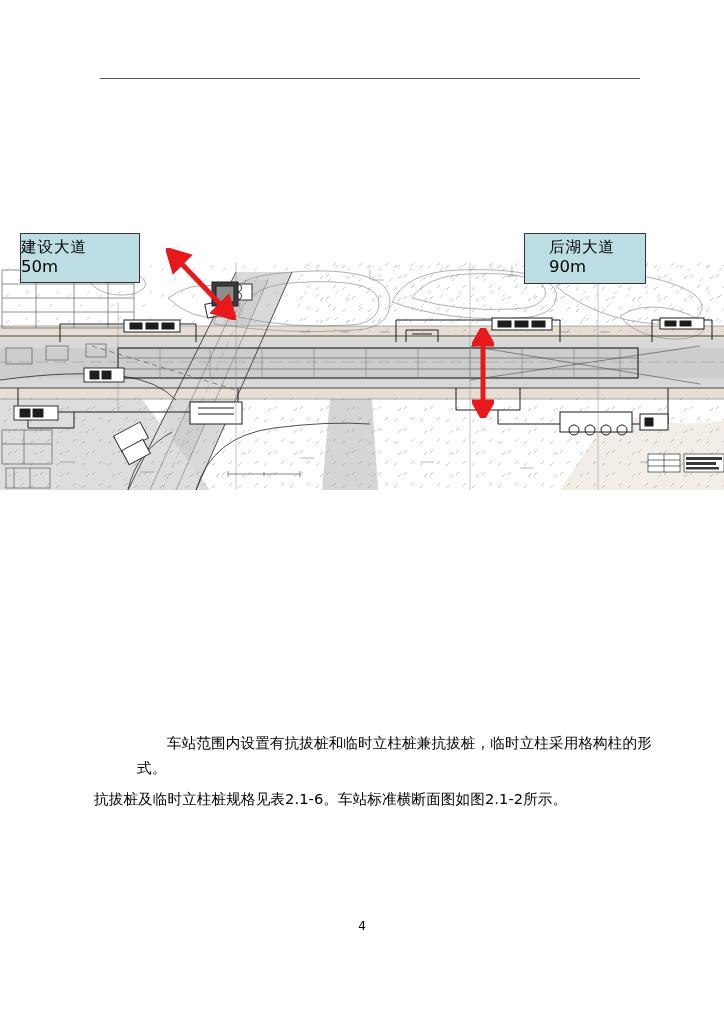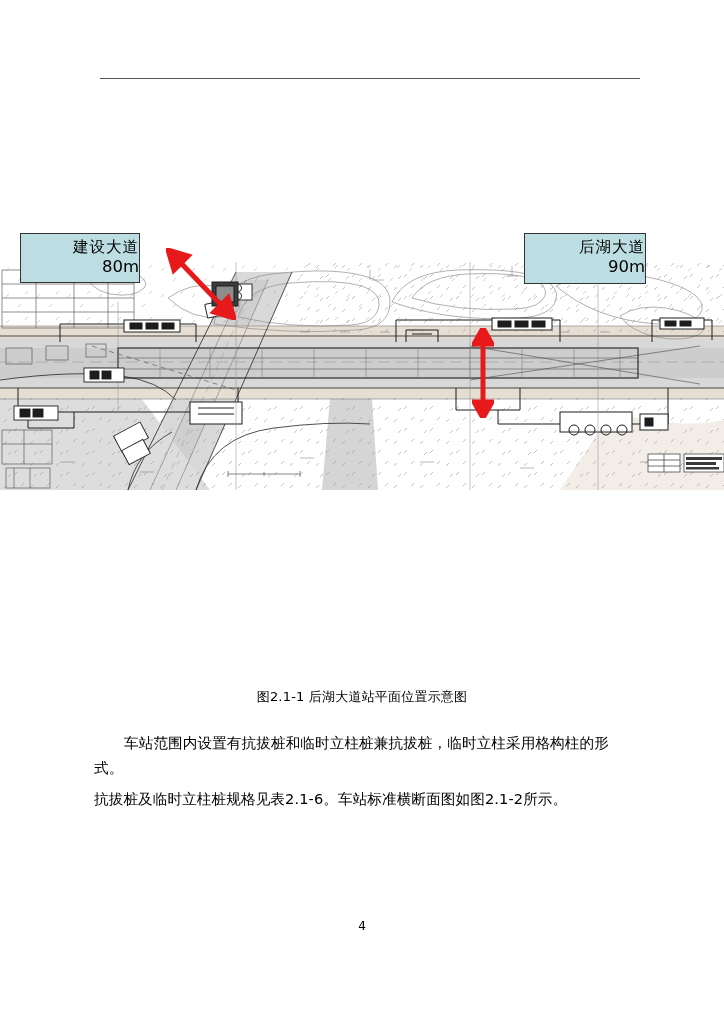--- a/index.html
+++ b/index.html
@@ -42,31 +42,31 @@
     inset: 0;
   }
   .figure-canvas svg { display: block; }
 
   
   .callout {
     position: absolute;
     box-sizing: border-box;
     background: #bcdde2;
     border: 1.3px solid #333333;
-    text-align: right;
+    text-align: left;
     color: #000000;
     line-height: 1.22;
     padding-top: 4px;
     z-index: 8;
     font-family: "DejaVu Sans", "Liberation Sans", sans-serif;
   }
   .callout .l1 { font-size: 15.5px; letter-spacing: 1px; display: block; }
   .callout .l2 { font-size: 16.5px; display: block; }
   #callout-left  { left: 20px;  top: 233px; width: 120px; height: 50px; }
-  #callout-right { left: 524px; top: 233px; width: 122px; height: 51px; }
+  #callout-right { left: 524px; top: 233px; width: 122px; height: 51px; padding-left: 24px; }
 
   
   .red-arrow { position: absolute; z-index: 9; }
   #arrow-jianshe { left: 166px; top: 248px; }
   #arrow-houhu   { left: 472px; top: 328px; }
 
   
   .caption {
     position: absolute;
     left: 0;
@@ -77,21 +77,21 @@
     letter-spacing: 0.2px;
   }
   .para {
     position: absolute;
     left: 94px;
     width: 540px;
     font-size: 14.6px;
     line-height: 1.7;
     letter-spacing: 0.1px;
   }
-  #para-1 { top: 731px; text-indent: 30px; }
+  #para-1 { top: 731px; text-indent: 30px; margin-left: 43px; }
   #para-2 { top: 787px; }
 
   .page-number {
     position: absolute;
     left: 0;
     top: 919px;
     width: 724px;
     text-align: center;
     font-size: 12px;
   }
@@ -280,21 +280,21 @@
           <path d="M228 212 H300"></path>
           <path d="M228 209 V215 M300 209 V215 M264 210 V214"></path>
         </g>
       </svg>
     </div>
 
   </div>
 
   <div class="callout" id="callout-left">
     <span class="l1">建设大道</span>
-    <span class="l2">80m</span>
+    <span class="l2">50m</span>
   </div>
 
   <div class="callout" id="callout-right">
     <span class="l1">后湖大道</span>
     <span class="l2">90m</span>
   </div>
 
   <div class="red-arrow" id="arrow-jianshe">
     <svg width="70" height="72" viewBox="0 0 70 72" xmlns="http://www.w3.org/2000/svg">
       <g stroke="#e8191b" stroke-width="5" fill="#e8191b">
@@ -308,20 +308,19 @@
   <div class="red-arrow" id="arrow-houhu">
     <svg width="22" height="90" viewBox="0 0 22 90" xmlns="http://www.w3.org/2000/svg">
       <g stroke="#e8191b" stroke-width="5" fill="#e8191b">
         <line x1="11" y1="10" x2="11" y2="80"></line>
         <polygon points="11,0 2,16 20,16"></polygon>
         <polygon points="11,90 2,74 20,74"></polygon>
       </g>
     </svg>
   </div>
 
-  <div class="caption">图2.1-1 后湖大道站平面位置示意图</div>
 
   <div class="para" id="para-1">车站范围内设置有抗拔桩和临时立柱桩兼抗拔桩，临时立柱采用格构柱的形式。</div>
   <div class="para" id="para-2">抗拔桩及临时立柱桩规格见表2.1-6。车站标准横断面图如图2.1-2所示。</div>
 
   <div class="page-number">4</div>
 
 </div>
 
 </body></html>

